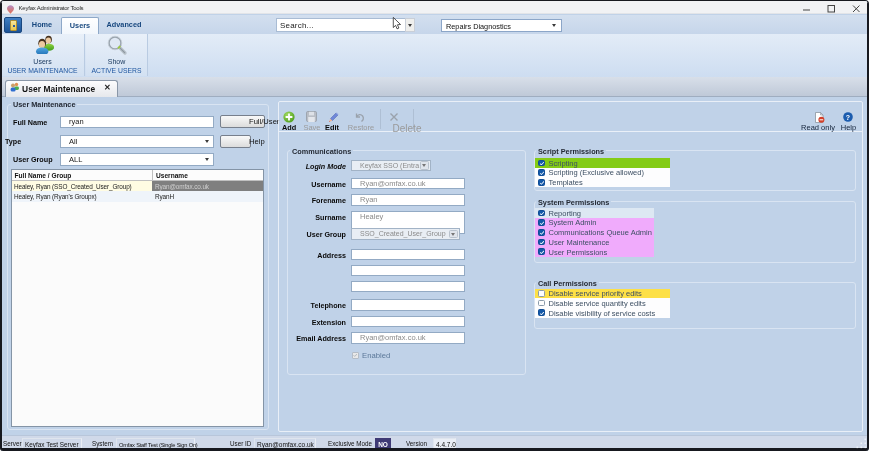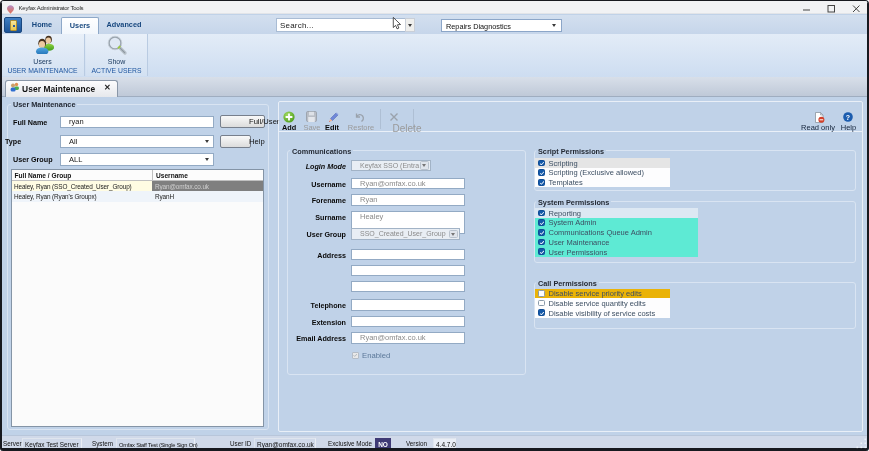--- a/index.html
+++ b/index.html
@@ -242,37 +242,37 @@
   <div class="abs lbl" style="left:250px;top:333px;width:95px;text-align:right;">Email Address</div>
   <div class="abs tb gray" style="left:350px;top:331px;width:114px;height:11.5px;">Ryan@omfax.co.uk</div>
   <div class="abs" style="left:350.5px;top:350.5px;width:7px;height:7px;background:#e9e9e9;border:1px solid #b4bcc6;border-radius:1px;">
     <div class="abs" style="left:0.7px;top:1.1px;width:4.2px;height:3.2px;background:#aab2ba;clip-path:polygon(10% 45%, 36% 72%, 90% 0%, 100% 18%, 38% 100%, 0% 62%);"></div>
   </div>
   <div class="abs" style="left:361px;top:350px;font-size:7.7px;color:#5b7899;">Enabled</div>
 
   <div class="abs gbox" style="left:533px;top:149px;width:322px;height:41px;"></div>
   <div class="abs gleg" style="left:535px;top:145.5px;">Script Permissions</div>
   <div class="abs" style="left:534px;top:157px;width:135px;height:29.2px;background:#fdfdfe;">
-    <div class="abs ckrow" style="top:0;background:#e5e5e5;">
+    <div class="abs ckrow" style="top:0;background:#84cc16;">
         <div class="abs ck on"></div>
         <div class="abs cklbl">Scripting</div>
       </div>
     <div class="abs ckrow" style="top:9.7px;">
         <div class="abs ck on"></div>
         <div class="abs cklbl">Scripting (Exclusive allowed)</div>
       </div>
     <div class="abs ckrow" style="top:19.4px;padding-left:34px;">
         <div class="abs ck on"></div>
         <div class="abs cklbl">Templates</div>
       </div>
   </div>
 
   <div class="abs gbox" style="left:533px;top:200px;width:322px;height:62px;"></div>
   <div class="abs gleg" style="left:535px;top:196.5px;">System Permissions</div>
-  <div class="abs" style="left:534px;top:207px;width:163px;height:48.5px;background:#5eead4;">
+  <div class="abs" style="left:534px;top:207px;width:119px;height:48.5px;background:#f0abfc;">
     <div class="abs ckrow" style="top:0;background:#dde8f3;">
         <div class="abs ck on"></div>
         <div class="abs cklbl">Reporting</div>
       </div>
     <div class="abs ckrow" style="top:9.7px;">
         <div class="abs ck on"></div>
         <div class="abs cklbl">System Admin</div>
       </div>
     <div class="abs ckrow" style="top:19.4px;">
         <div class="abs ck on"></div>
@@ -284,21 +284,21 @@
       </div>
     <div class="abs ckrow" style="top:38.8px;">
         <div class="abs ck on"></div>
         <div class="abs cklbl">User Permissions</div>
       </div>
   </div>
 
   <div class="abs gbox" style="left:533px;top:281px;width:322px;height:47px;"></div>
   <div class="abs gleg" style="left:535px;top:277.5px;">Call Permissions</div>
   <div class="abs" style="left:534px;top:287.5px;width:135px;height:29.2px;background:#fdfdfe;">
-    <div class="abs ckrow" style="top:0;background:#eab308;">
+    <div class="abs ckrow" style="top:0;background:#fde047;">
         <div class="abs ck off"></div>
         <div class="abs cklbl">Disable service priority edits</div>
       </div>
     <div class="abs ckrow" style="top:9.7px;">
         <div class="abs ck off"></div>
         <div class="abs cklbl">Disable service quantity edits</div>
       </div>
     <div class="abs ckrow" style="top:19.4px;">
         <div class="abs ck on"></div>
         <div class="abs cklbl">Disable visibility of service costs</div>

